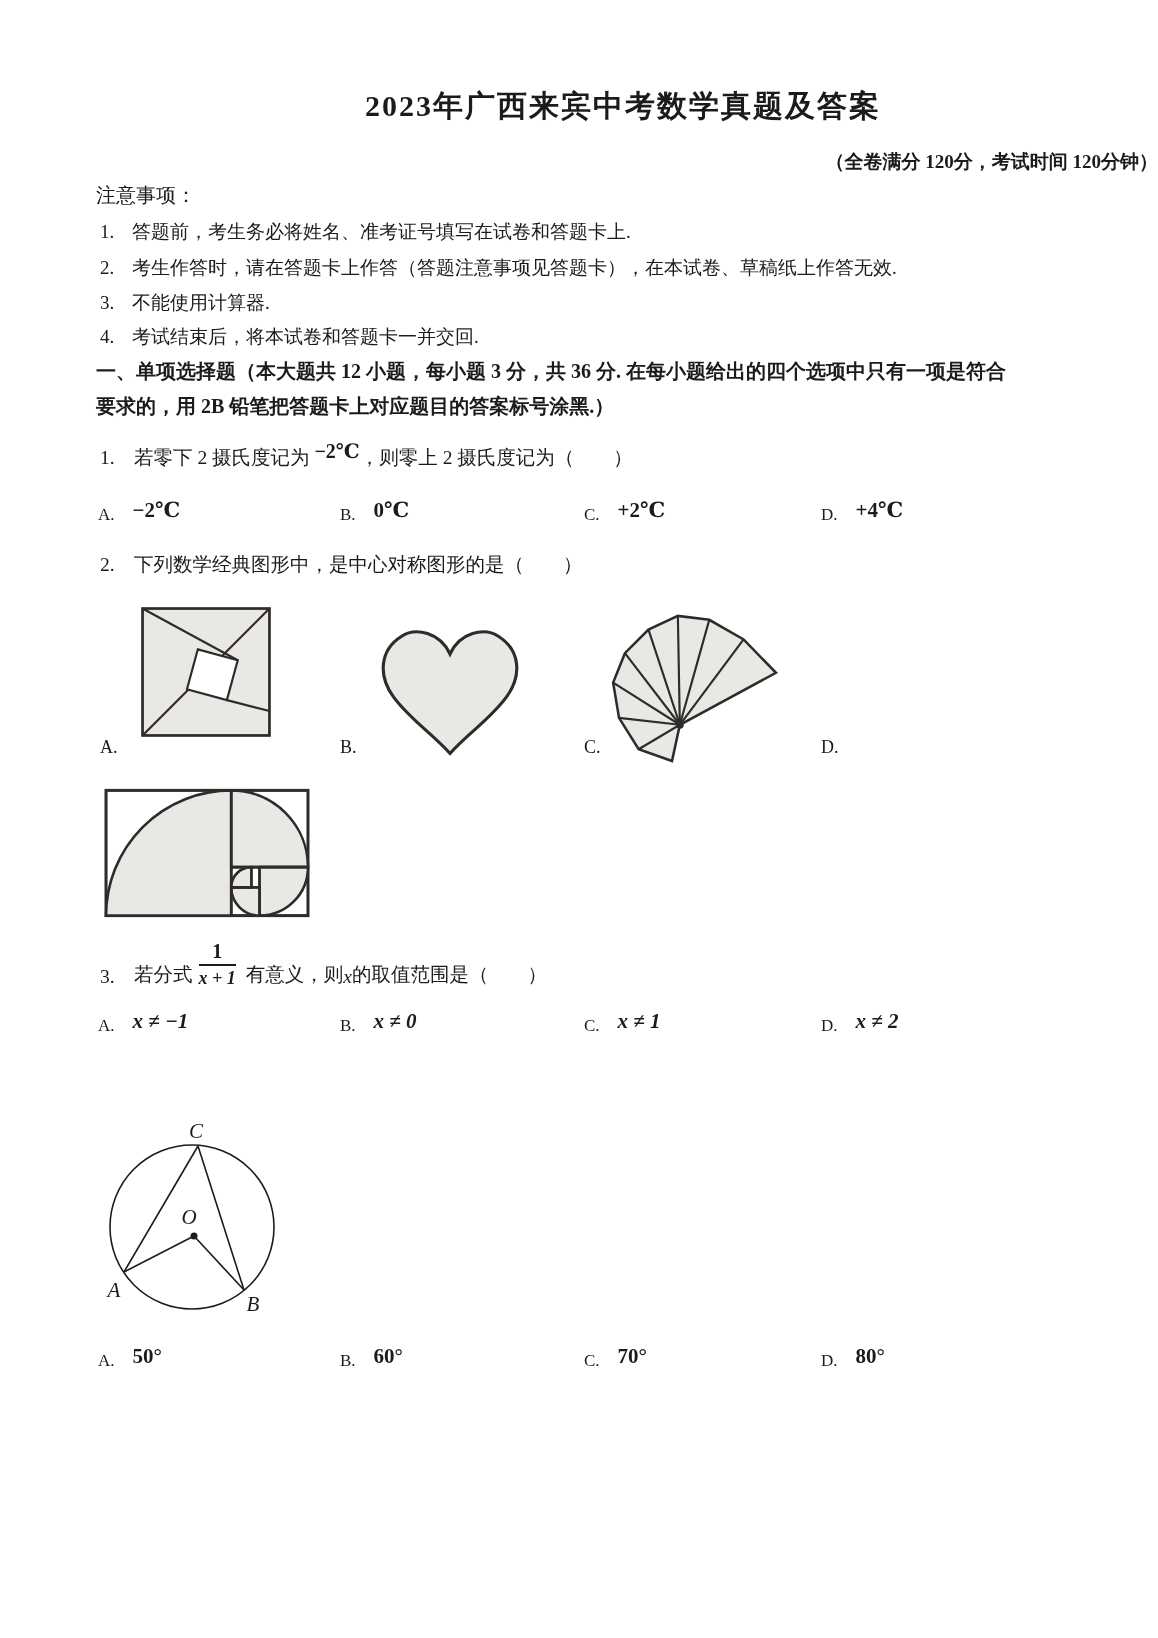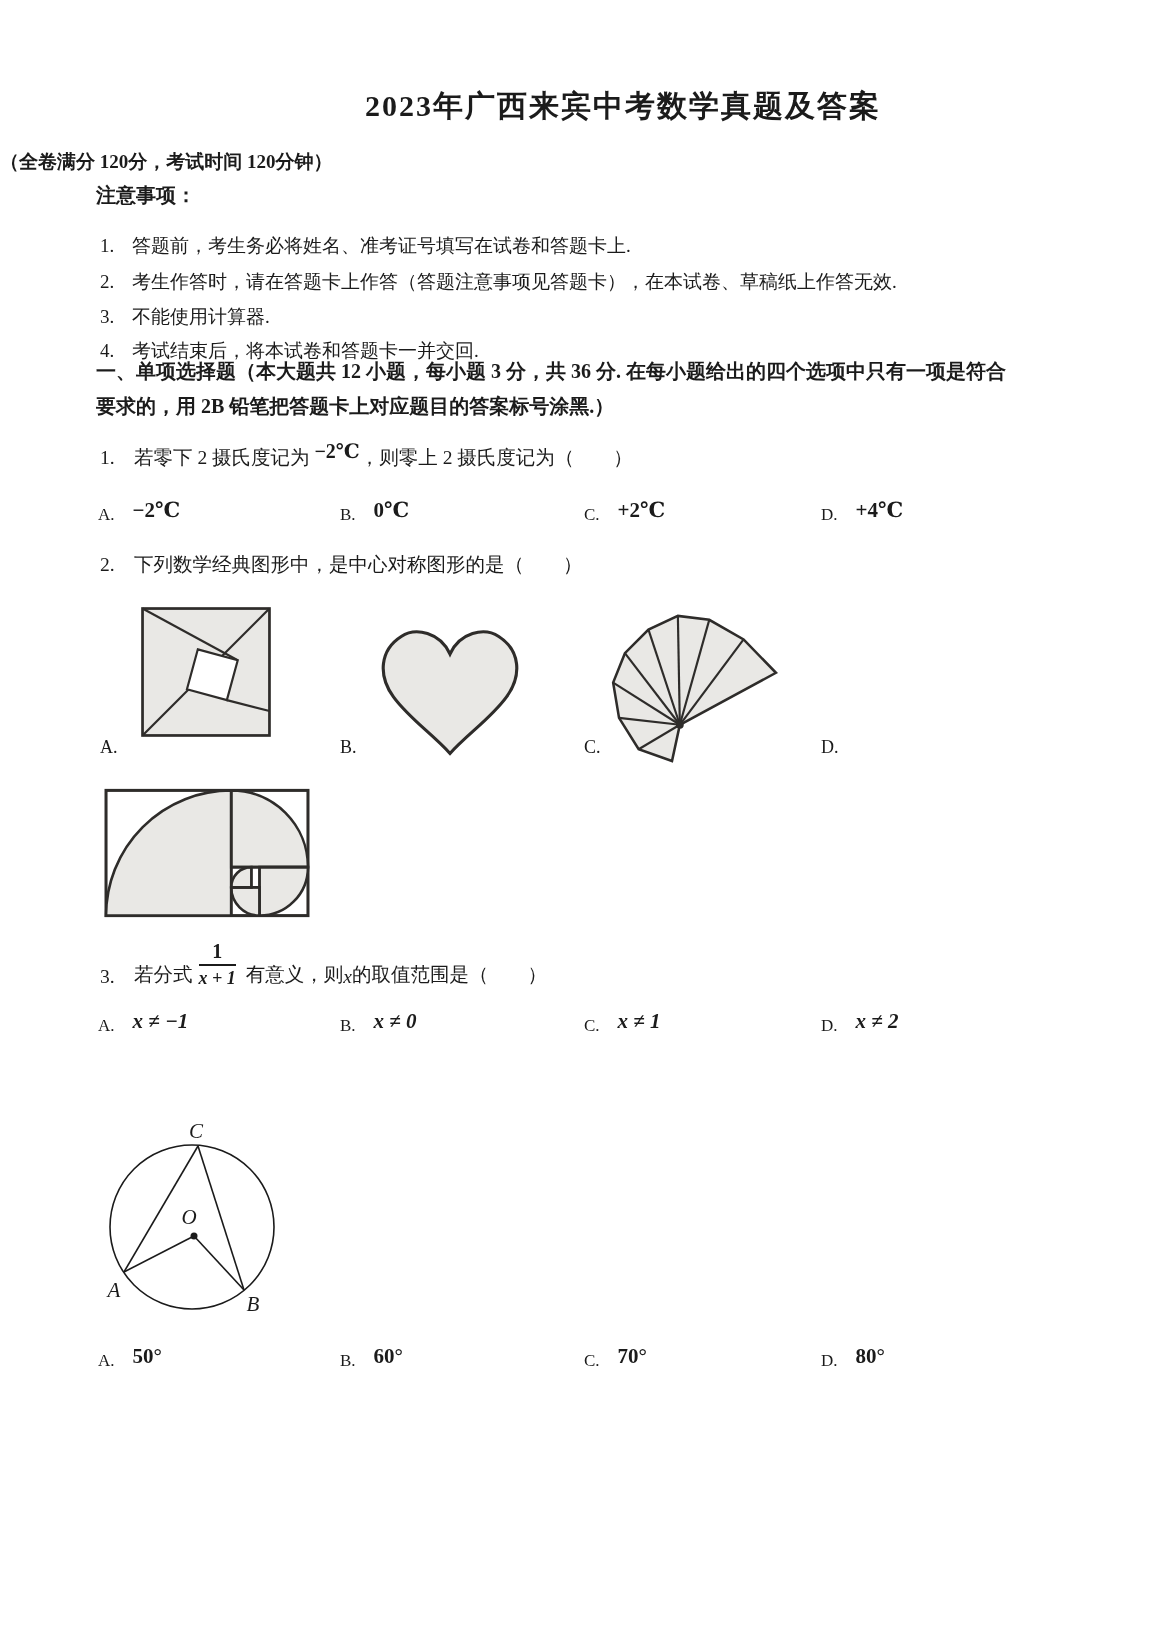--- a/index.html
+++ b/index.html
@@ -2,23 +2,23 @@
 <html><head>
 <meta charset="utf-8">
 <style>
   html,body{margin:0;padding:0;background:#9a9a9a;}
   .page{
     position:relative;width:1158px;height:1638px;margin:0 auto;background:#ffffff;
     font-family:"Liberation Serif","DejaVu Serif",serif;color:#1b1b1b;overflow:hidden;
   }
   .abs{position:absolute;}
   .title{top:86px;left:0;width:100%;text-align:center;font-size:30px;font-weight:700;letter-spacing:2px;padding-left:44px;}
-  .subtitle{top:149px;left:0;width:100%;text-align:left;font-size:19px;font-weight:700;}
-  .notes-heading{left:96px;top:182px;font-size:20px;font-weight:700;}
-  .note{left:100px;font-size:19px;white-space:nowrap;margin-top:14px;}
+  .subtitle{top:149px;left:0;width:100%;text-align:right;font-size:19px;font-weight:700;}
+  .notes-heading{left:96px;top:182px;font-size:20px;font-weight:400;}
+  .note{left:100px;font-size:19px;white-space:nowrap;}
   .note-num{display:inline-block;width:32px;}
   .sect{left:96px;font-size:20px;font-weight:700;white-space:nowrap;}
   .qline{font-size:19.5px;white-space:nowrap;}
   .qnum{display:inline-block;width:34px;}
   .b{font-weight:700;}
   .it{font-style:italic;}
   .bi{font-weight:700;font-style:italic;}
   .raised{position:relative;top:-6px;font-weight:700;font-size:20px;}
   .mathsym{font-size:21px;}
   .optrow{left:0;top:0;width:100%;height:36px;}

